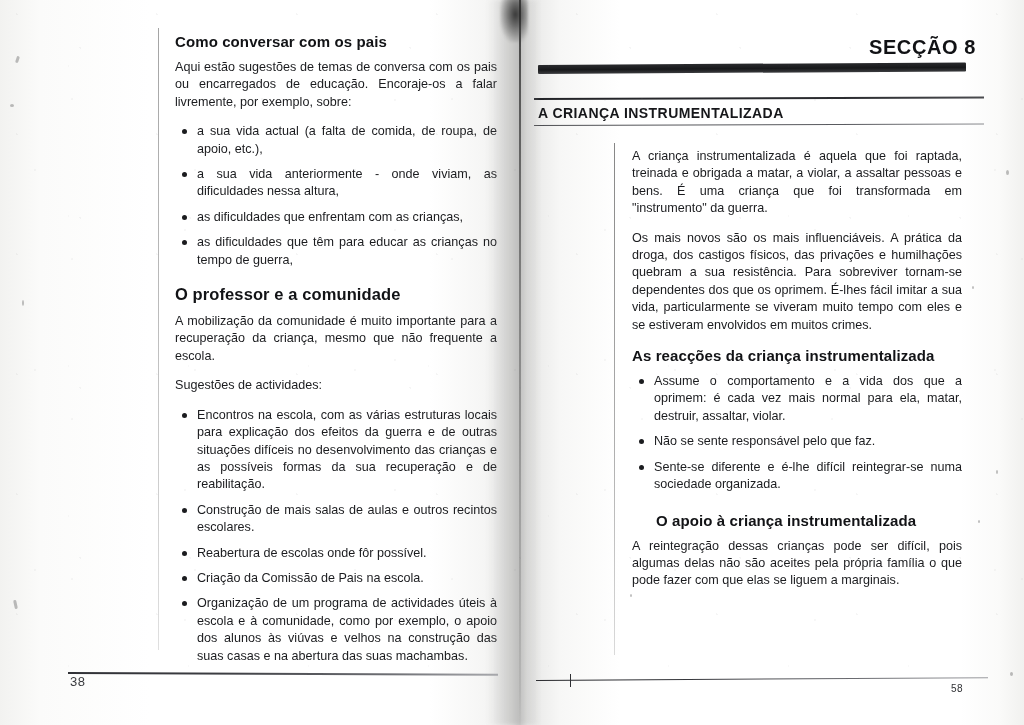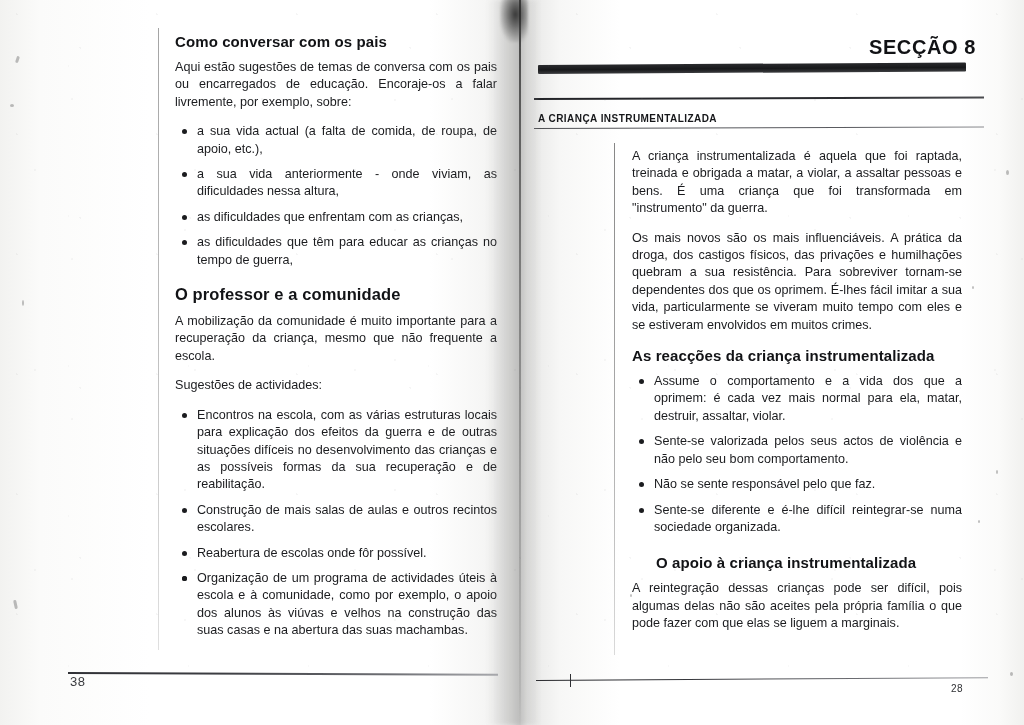--- a/index.html
+++ b/index.html
@@ -117,26 +117,26 @@
     transform: rotate(-0.18deg);
     transform-origin: left center;
   }
   .rule-hair {
     height: 1px;
     background: linear-gradient(90deg, #4e4f53, #5a5b60 70%, #8a8b8f);
     transform: rotate(-0.18deg);
     transform-origin: left center;
   }
   .h-chapter {
-    font-size: 10px;
+    font-size: 14px;
     font-weight: bold;
     letter-spacing: .45px;
     color: #16171a;
     margin: 0;
-    padding: 13px 0 4px 4px;
+    padding: 5px 0 4px 4px;
   }
   h2.h-sub {
     font-size: 16.5px;
     font-weight: bold;
     margin: 16px 0 9px 0;
     color: #121316;
     letter-spacing: .1px;
   }
   h3.h-sub-sm {
     font-size: 15px;
@@ -269,20 +269,21 @@
         <li>
           <span class="bullet-dot"></span>
           <span>Construção de mais salas de aulas e outros recintos escolares.</span>
         </li>
         <li>
           <span class="bullet-dot"></span>
           <span>Reabertura de escolas onde fôr possível.</span>
         </li>
         <li>
           <span class="bullet-dot"></span>
+          <span>Criação da Comissão de Pais na escola.</span>
         </li>
         <li>
           <span class="bullet-dot"></span>
           <span>Organização de um programa de actividades úteis à escola e à comunidade, como por exemplo, o apoio dos alunos às viúvas e velhos na construção das suas casas e na abertura das suas machambas.</span>
         </li>
       </ul>
 
     </div>
 
     <div class="footer-rule-left"></div>
@@ -312,42 +313,38 @@
 
       <h3 class="h-sub-sm" style="margin-top:13px;">As reacções da criança instrumentalizada</h3>
 
       <ul class="bullets">
         <li>
           <span class="bullet-dot"></span>
           <span>Assume o comportamento e a vida dos que a oprimem: é cada vez mais normal para ela, matar, destruir, assaltar, violar.</span>
         </li>
         <li>
           <span class="bullet-dot"></span>
-          <span>Sente-se valorizada pelos seus actos de violência e não pelo seu bom comportamento.</span>
-        </li>
-        <li>
-          <span class="bullet-dot"></span>
           <span>Não se sente responsável pelo que faz.</span>
         </li>
         <li>
           <span class="bullet-dot"></span>
           <span>Sente-se diferente e é-lhe difícil reintegrar-se numa sociedade organizada.</span>
         </li>
       </ul>
 
       <h3 class="h-sub-sm" style="margin-top:18px;margin-left:24px;">O apoio à criança instrumentalizada</h3>
 
 
       <p class="body" style="margin-bottom:16px;">A reintegração dessas crianças pode ser difícil, pois algumas delas não são aceites pela própria família o que pode fazer com que elas se liguem a marginais.</p>
 
     </div>
 
     <div class="footer-rule-right"></div>
     <div class="footer-tick"></div>
-    <div class="folio-right">28</div>
+    <div class="folio-right">58</div>
   </div>
 
   <div id="gutter-shadow"></div>
   <div id="gutter-line"></div>
   <div id="gutter-smudge"></div>
 
   <div class="speck" style="left:16px;  top:56px;  width:3px; height:7px; border-radius:2px; transform:rotate(18deg);"></div>
   <div class="speck" style="left:10px;  top:104px; width:4px; height:3px;"></div>
   <div class="speck" style="left:22px;  top:300px; width:2px; height:6px;"></div>
   <div class="speck" style="left:14px;  top:600px; width:3px; height:9px; border-radius:2px; transform:rotate(-12deg);"></div>

